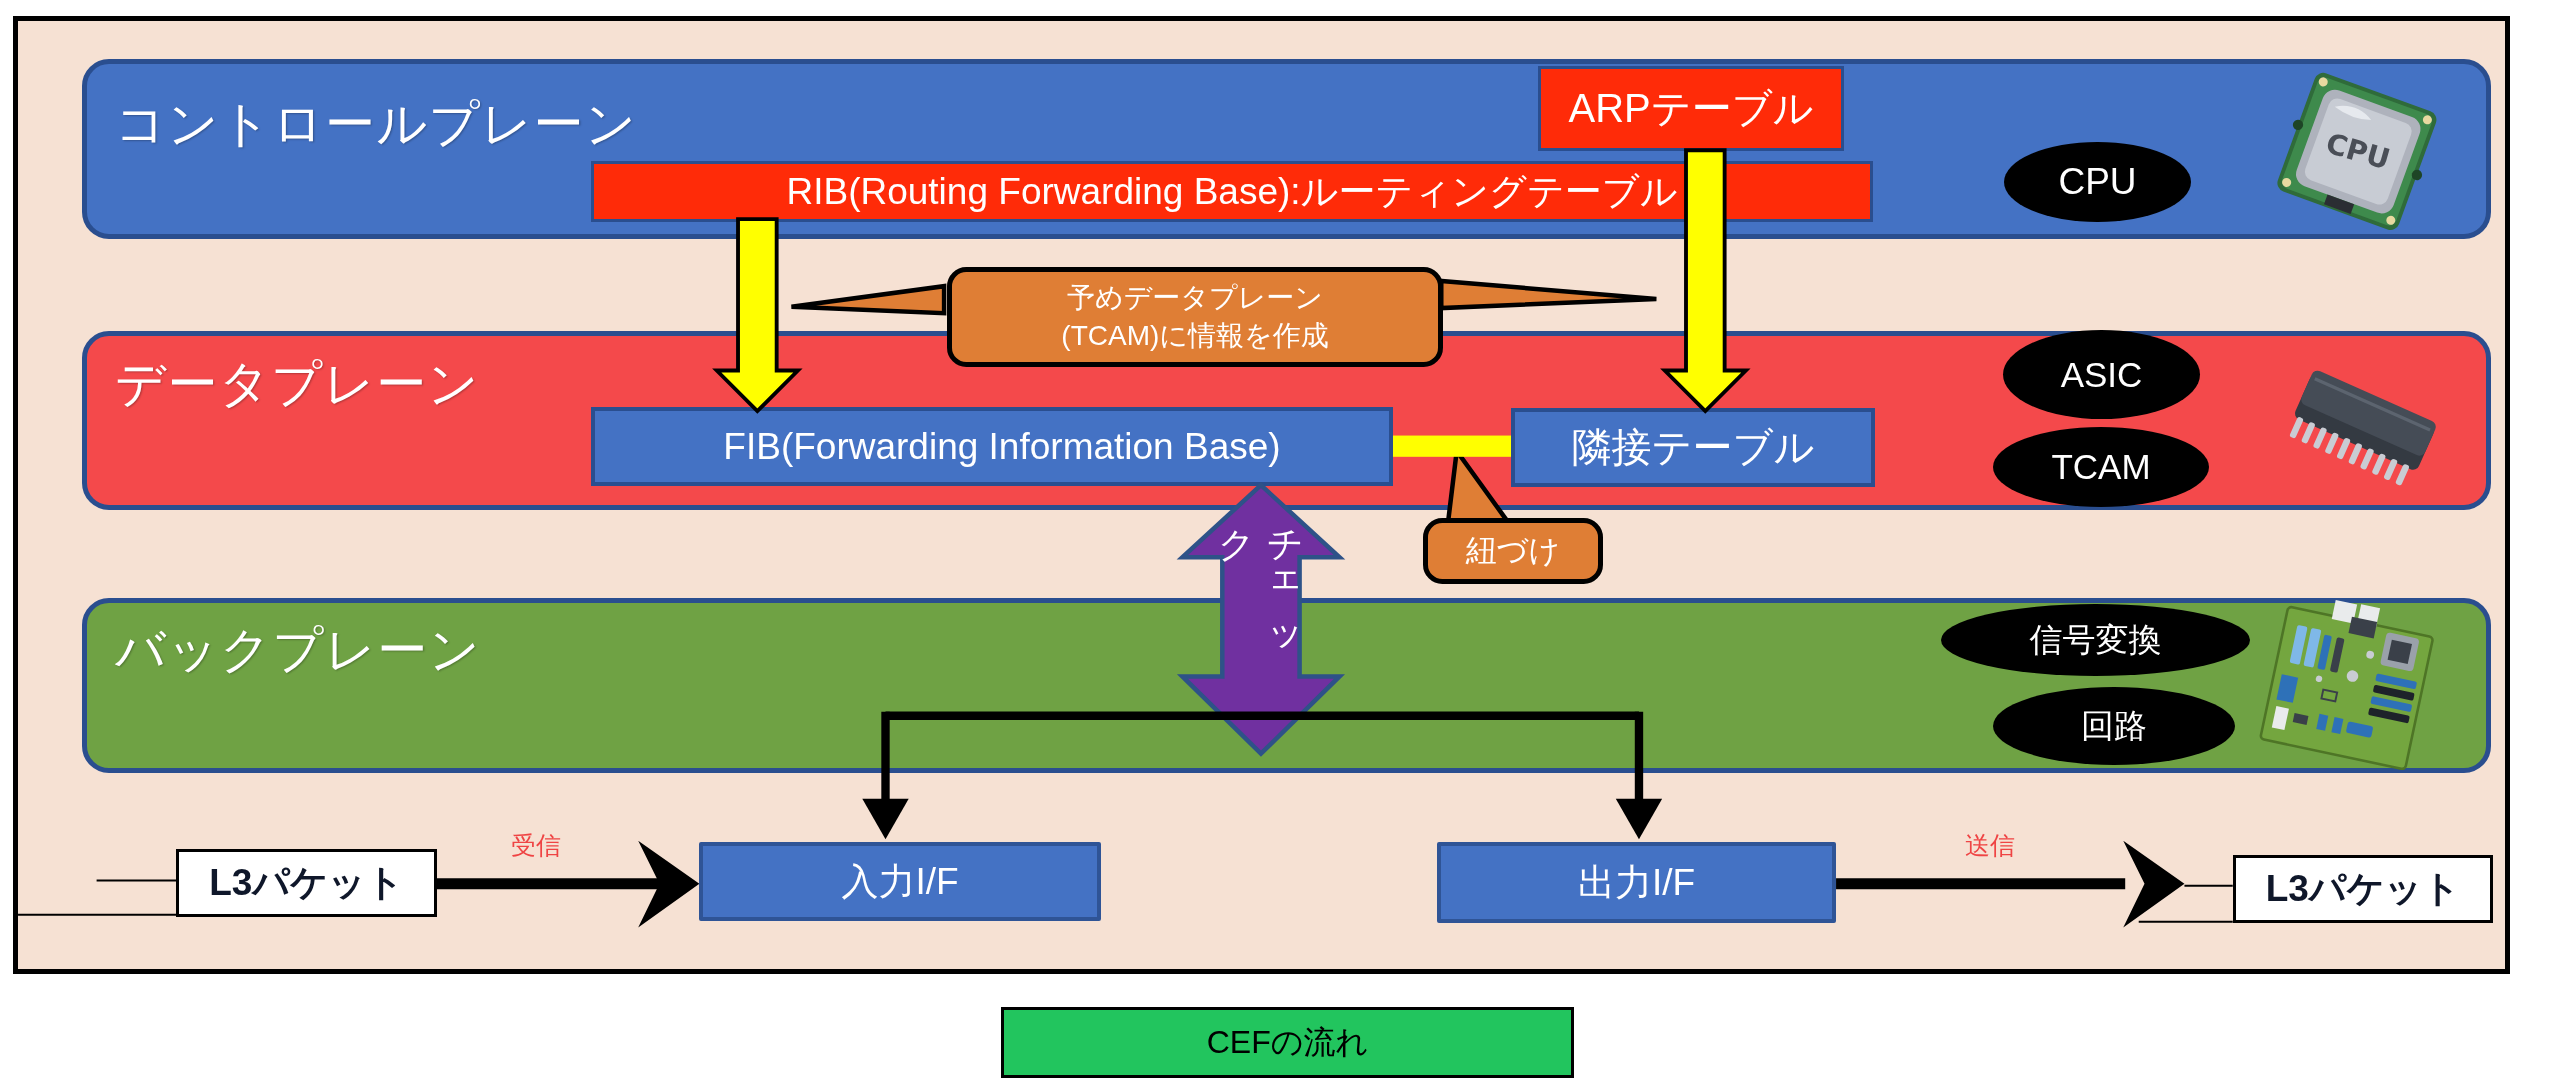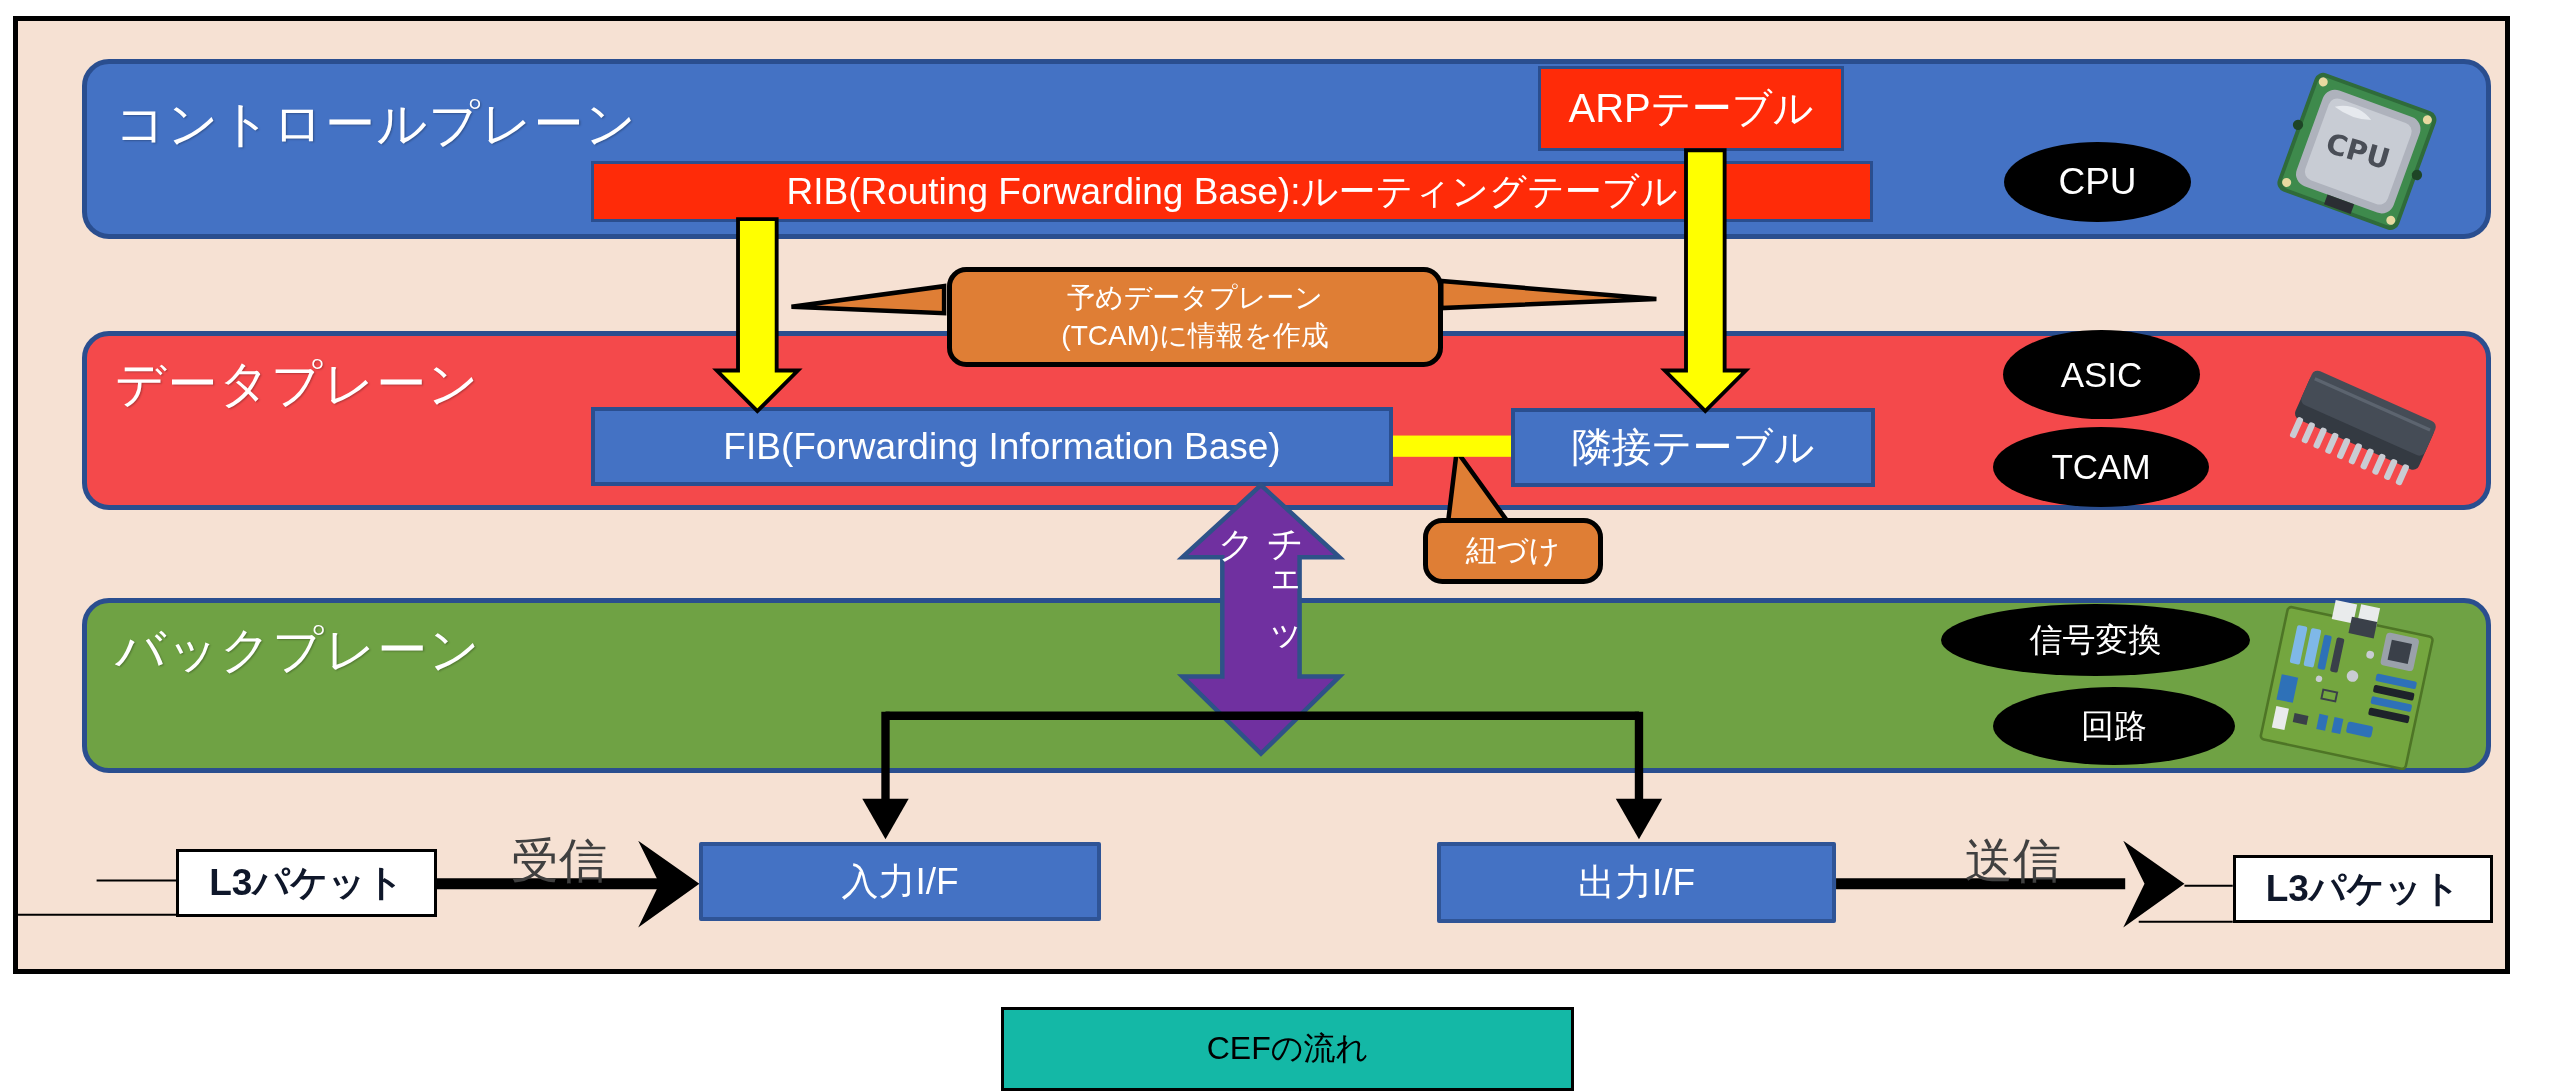--- a/index.html
+++ b/index.html
@@ -11,23 +11,23 @@
   #band-control{top:59px;height:180px;background:#4472C4;}
   #band-data{top:331px;height:179px;background:#F4494B;}
   #band-back{top:598px;height:175px;background:#6FA244;}
   .band-label{position:absolute;left:115px;color:#fff;font-size:50px;letter-spacing:1.3px;white-space:nowrap;text-shadow:1.3px 1.3px 1.9px rgba(0,0,0,0.25);}
   .redbox{position:absolute;background:#FF2B08;border:3.9px solid #2A4E8F;box-sizing:border-box;color:#fff;display:flex;align-items:center;justify-content:center;white-space:nowrap;}
   .bluebox{position:absolute;background:#4472C4;border:4.5px solid #2A4E8F;box-sizing:border-box;color:#fff;display:flex;align-items:center;justify-content:center;white-space:nowrap;}
   .ellipse{position:absolute;background:#000;border-radius:50%;color:#fff;display:flex;align-items:center;justify-content:center;white-space:nowrap;}
   .callout{position:absolute;background:#DF7E35;border:5.2px solid #000;border-radius:19.3px;box-sizing:border-box;color:#fff;display:flex;flex-direction:column;align-items:center;justify-content:center;text-align:center;}
   .whitebox{position:absolute;background:#fff;border:3.9px solid #000;box-sizing:border-box;color:#0f172a;display:flex;align-items:center;justify-content:center;white-space:nowrap;font-weight:bold;}
   .ifbox{position:absolute;background:#4472C4;border:4.5px solid #2F5496;border-radius:2px;box-sizing:border-box;color:#fff;display:flex;align-items:center;justify-content:center;white-space:nowrap;}
-  .flow-label{position:absolute;color:#404040;font-size:48px;white-space:nowrap;}
+  .flow-label{position:absolute;color:#ef4444;font-size:25px;white-space:nowrap;}
   #check-text{position:absolute;left:1231px;top:504px;width:59px;height:200px;writing-mode:vertical-rl;text-orientation:upright;color:#fff;font-size:36px;letter-spacing:10.3px;display:flex;align-items:center;justify-content:flex-start;}
-  #caption{position:absolute;left:1001px;top:1007px;width:573px;height:84px;background:#14b8a6;border:3.2px solid #000;box-sizing:border-box;color:#000;font-size:32px;display:flex;align-items:center;justify-content:center;}
+  #caption{position:absolute;left:1001px;top:1007px;width:573px;height:71px;background:#22c55e;border:3.2px solid #000;box-sizing:border-box;color:#000;font-size:32px;display:flex;align-items:center;justify-content:center;}
   svg.layer{position:absolute;left:0;top:0;width:2576px;height:1092px;pointer-events:none;}
 </style>
 </head>
 <body>
 
 <div id="stage">
 
   <div id="outer" class="abs"></div>
 
   <div id="band-control" class="band"></div>

